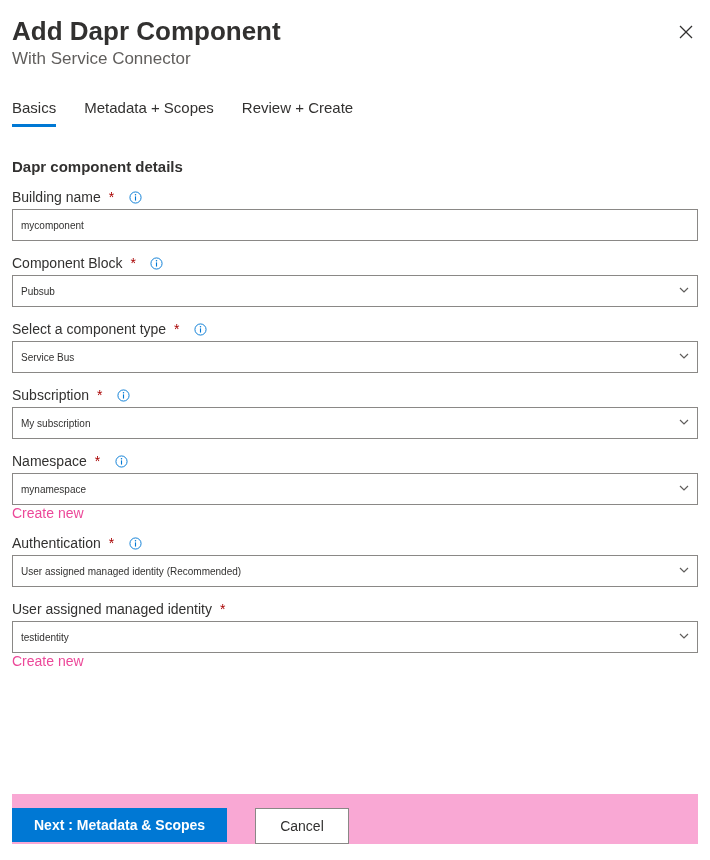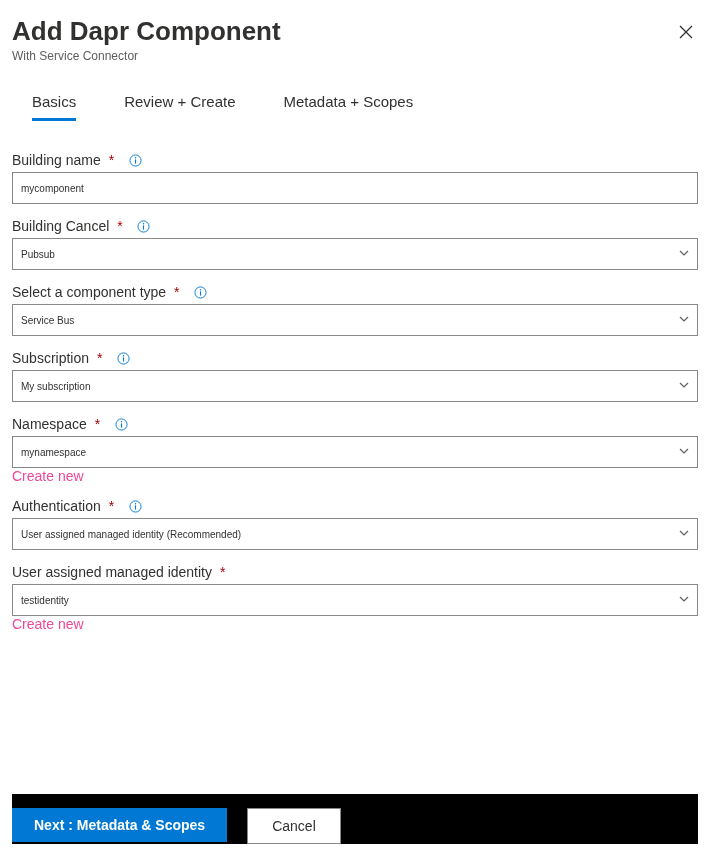--- a/index.html
+++ b/index.html
@@ -26,21 +26,21 @@
   justify-content: space-between;
   margin-bottom: 24px;
 }
 .header-text h1 {
   font-size: 26px;
   font-weight: 600;
   margin: 0 0 2px 0;
   color: #323130;
 }
 .header-text .sub {
-  font-size: 12px;
+  font-size: 17px;
   color: #605e5c;
 }
 .close-x {
   width: 24px;
   height: 24px;
   display: flex;
   align-items: center;
   justify-content: center;
   cursor: pointer;
   margin-top: 4px;
@@ -49,21 +49,20 @@
   display: flex;
   gap: 28px;
   border-bottom: 1px solid transparent;
   margin-bottom: 30px;
 }
 .tab {
   font-size: 15px;
   padding: 6px 0 8px 0;
   cursor: pointer;
   color: #323130;
-  margin-left: 20px;
 }
 .tab.active {
   border-bottom: 3px solid #0078d4;
   font-weight: 400;
 }
 .section-title {
   font-size: 15px;
   font-weight: 700;
   margin-bottom: 14px;
 }
@@ -122,23 +121,23 @@
   pointer-events: none;
 }
 .link {
   color: #ec4899;
   font-size: 14px;
   cursor: pointer;
   display: inline-block;
 }
 .footer {
   display: flex;
-  gap: 20px;
+  gap: 28px;
   padding-top: 14px;
-  background: #000000;
+  background: #f9a8d4;
 }
 .btn-primary {
   background: #0078d4;
   color: #fff;
   border: none;
   height: 34px;
   padding: 0 22px;
   font-size: 14px;
   font-weight: 600;
   cursor: pointer;
@@ -166,44 +165,45 @@
     <div class="close-x">
       <svg width="14" height="14" viewBox="0 0 14 14">
         <line x1="1" y1="1" x2="13" y2="13" stroke="#323130" stroke-width="1.2"></line>
         <line x1="13" y1="1" x2="1" y2="13" stroke="#323130" stroke-width="1.2"></line>
       </svg>
     </div>
   </div>
 
   <div class="tabs">
     <div class="tab active">Basics</div>
+    <div class="tab">Metadata + Scopes</div>
     <div class="tab">Review + Create</div>
-    <div class="tab">Metadata + Scopes</div>
   </div>
 
   <div class="form">
+    <div class="section-title">Dapr component details</div>
 
     <div class="field">
       <div class="label-row">
         <span>Building name</span>
         <span class="req">*</span>
         <span class="info-icon">
           <svg width="13" height="13" viewBox="0 0 14 14">
               <circle cx="7" cy="7" r="6" fill="none" stroke="#0078d4" stroke-width="1"></circle>
               <circle cx="7" cy="4" r="0.8" fill="#0078d4"></circle>
               <rect x="6.4" y="5.8" width="1.2" height="4.5" fill="#0078d4"></rect>
             </svg>
         </span>
       </div>
       <input class="input" value="mycomponent" style="">
     </div>
 
     <div class="field">
       <div class="label-row">
-        <span>Building Cancel</span>
+        <span>Component Block</span>
         <span class="req">*</span>
         <span class="info-icon">
           <svg width="13" height="13" viewBox="0 0 14 14">
               <circle cx="7" cy="7" r="6" fill="none" stroke="#0078d4" stroke-width="1"></circle>
               <circle cx="7" cy="4" r="0.8" fill="#0078d4"></circle>
               <rect x="6.4" y="5.8" width="1.2" height="4.5" fill="#0078d4"></rect>
             </svg>
         </span>
       </div>
       <div class="select-wrap">

